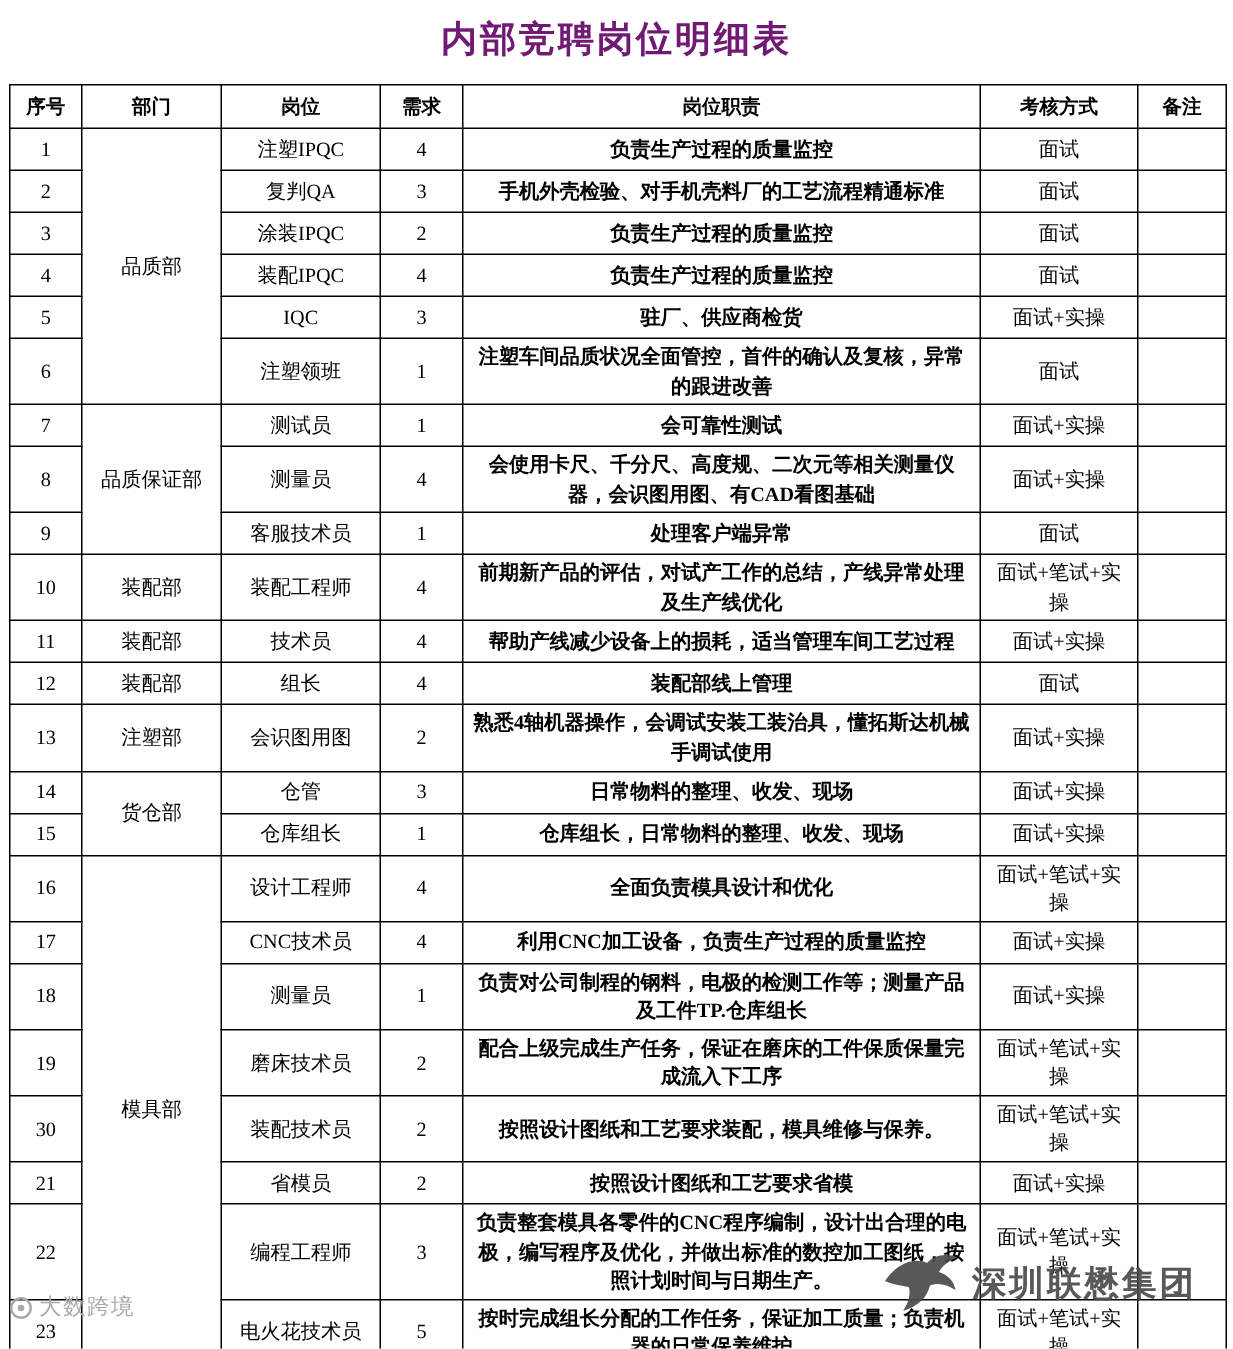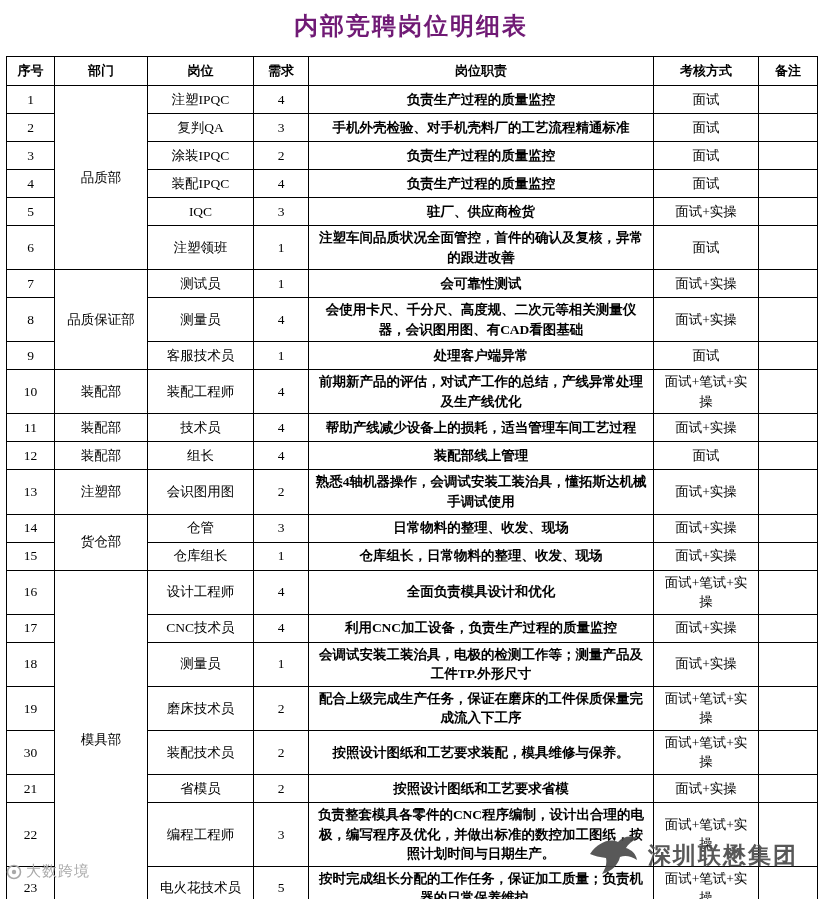--- a/index.html
+++ b/index.html
@@ -217,21 +217,21 @@
         <td class="c-center">CNC技术员</td>
         <td class="c-center">4</td>
         <td class="c-left">利用CNC加工设备，负责生产过程的质量监控</td>
         <td class="c-center">面试+实操</td>
         <td class="c-center"></td>
       </tr>
       <tr>
         <td class="c-center">18</td>
         <td class="c-center">测量员</td>
         <td class="c-center">1</td>
-        <td class="c-left">会调试安装工装治具，电极的检测工作等；测量产品及工件TP.外形尺寸</td>
+        <td class="c-left">负责对公司制程的钢料，电极的检测工作等；测量产品及工件TP.仓库组长</td>
         <td class="c-center">面试+实操</td>
         <td class="c-center"></td>
       </tr>
       <tr>
         <td class="c-center">19</td>
         <td class="c-center">磨床技术员</td>
         <td class="c-center">2</td>
         <td class="c-left">配合上级完成生产任务，保证在磨床的工件保质保量完成流入下工序</td>
         <td class="c-center">面试+笔试+实操</td>
         <td class="c-center"></td>

